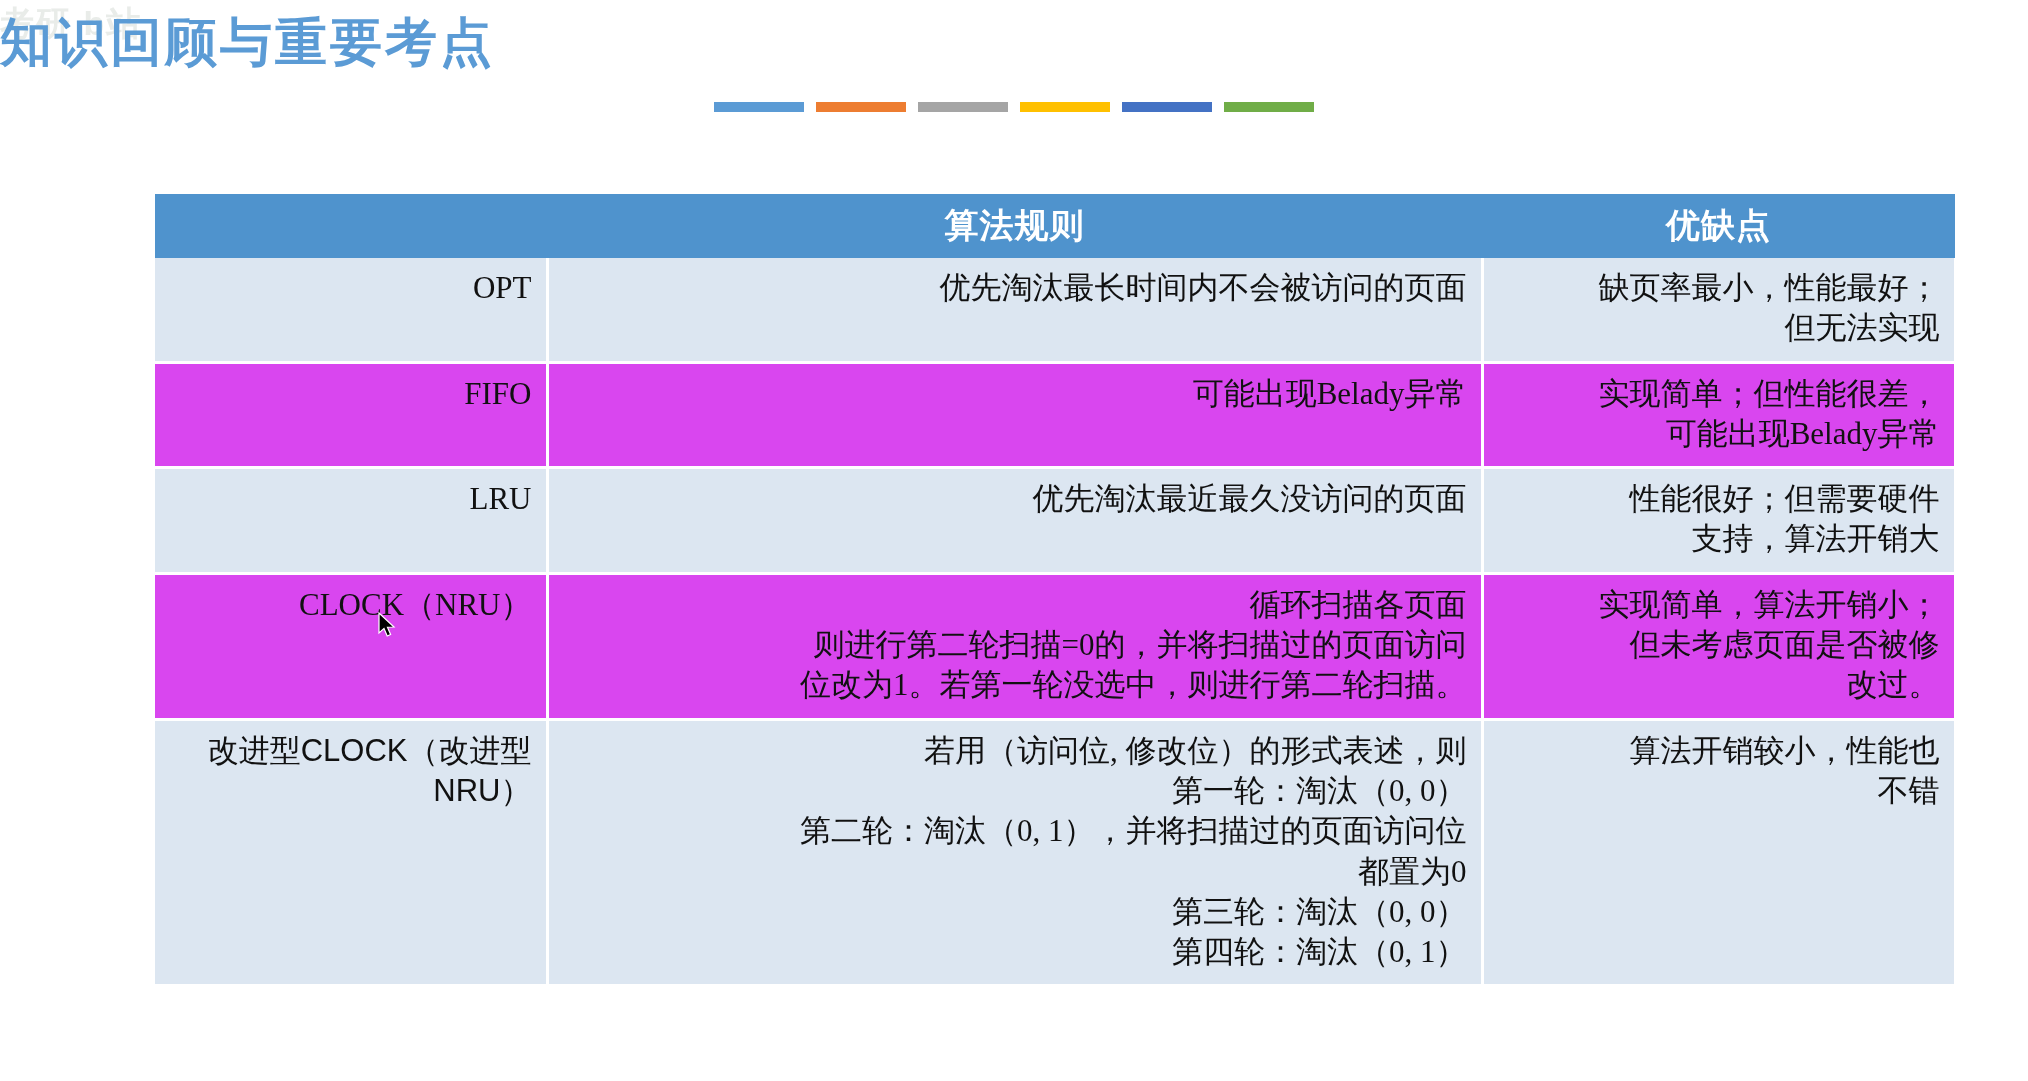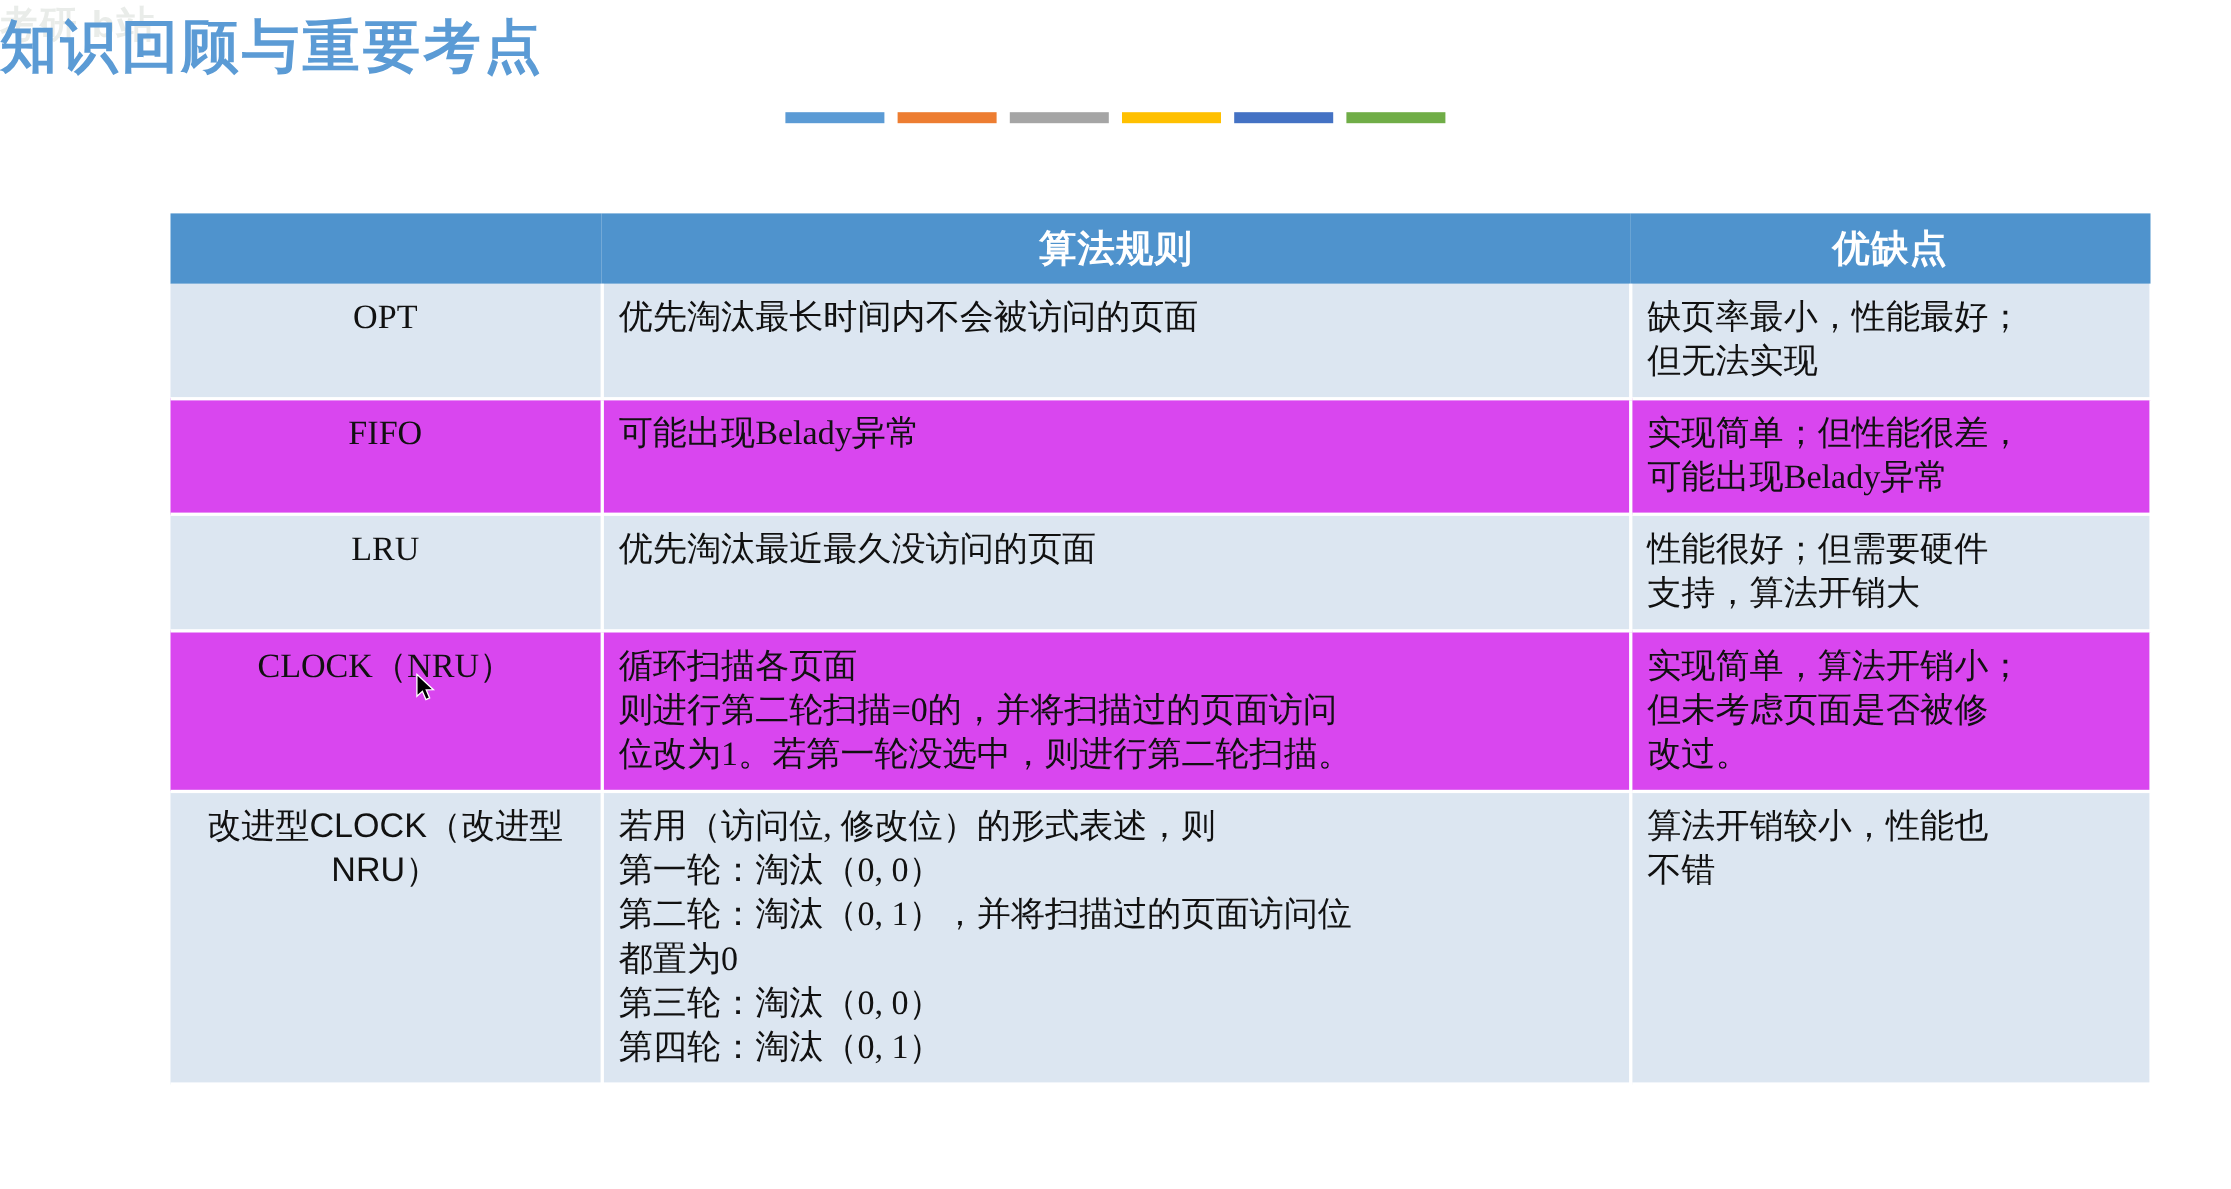--- a/index.html
+++ b/index.html
@@ -90,20 +90,21 @@
   col.c3 { width: 473px; }
   table.main td {
     vertical-align: top;
     font-family: "Liberation Serif", serif;
     font-size: 31px;
     color: #111111;
     padding: 10px 14px 12px 14px;
     line-height: 1.30;
     border-bottom: 3px solid #ffffff;
     border-right: 3px solid #ffffff;
+    text-align: right;
   }
   table.main tr.band-a td { background: #dce6f1; }
   table.main tr.band-b td { background: #d946ef; }
   td.algo {
     text-align: center;
     font-family: "Liberation Sans", sans-serif;
     font-size: 31px;
     padding-top: 16px;
   }
   td.algo.cjk { font-family: Liberation Sans, sans-serif; }

